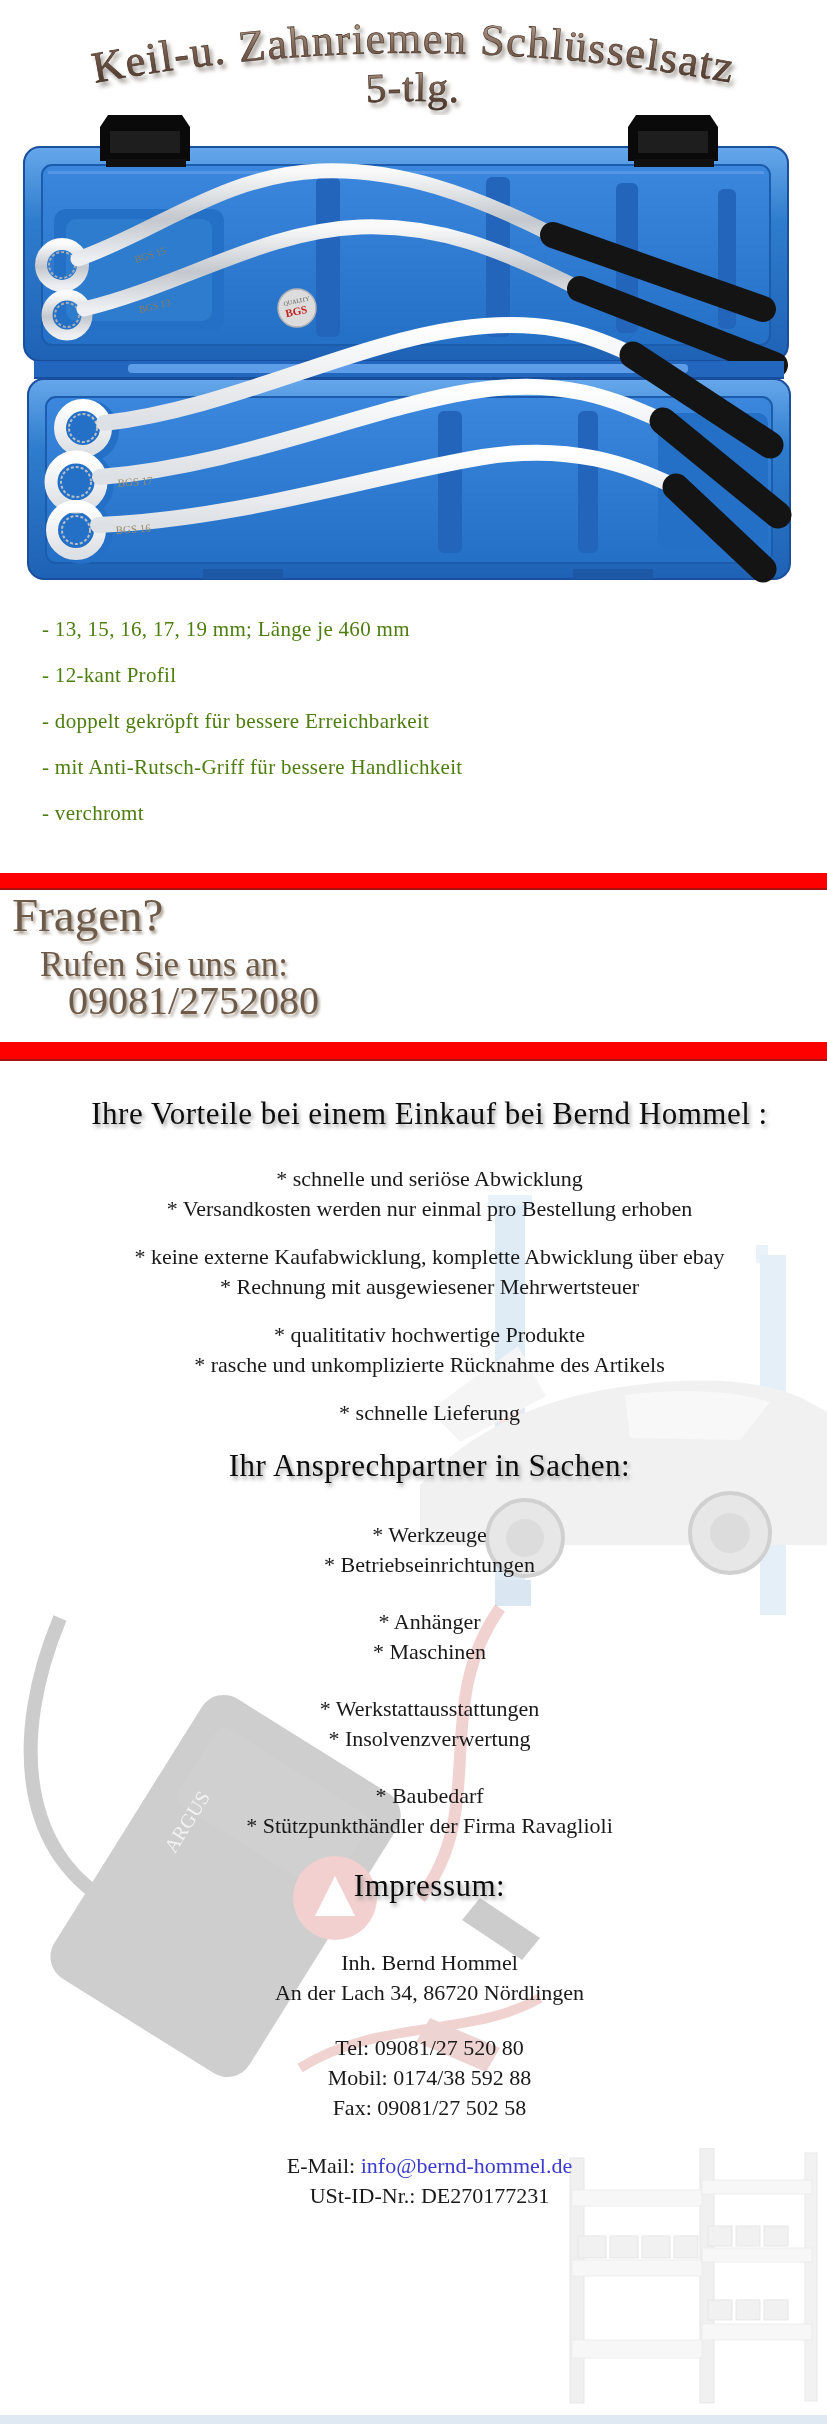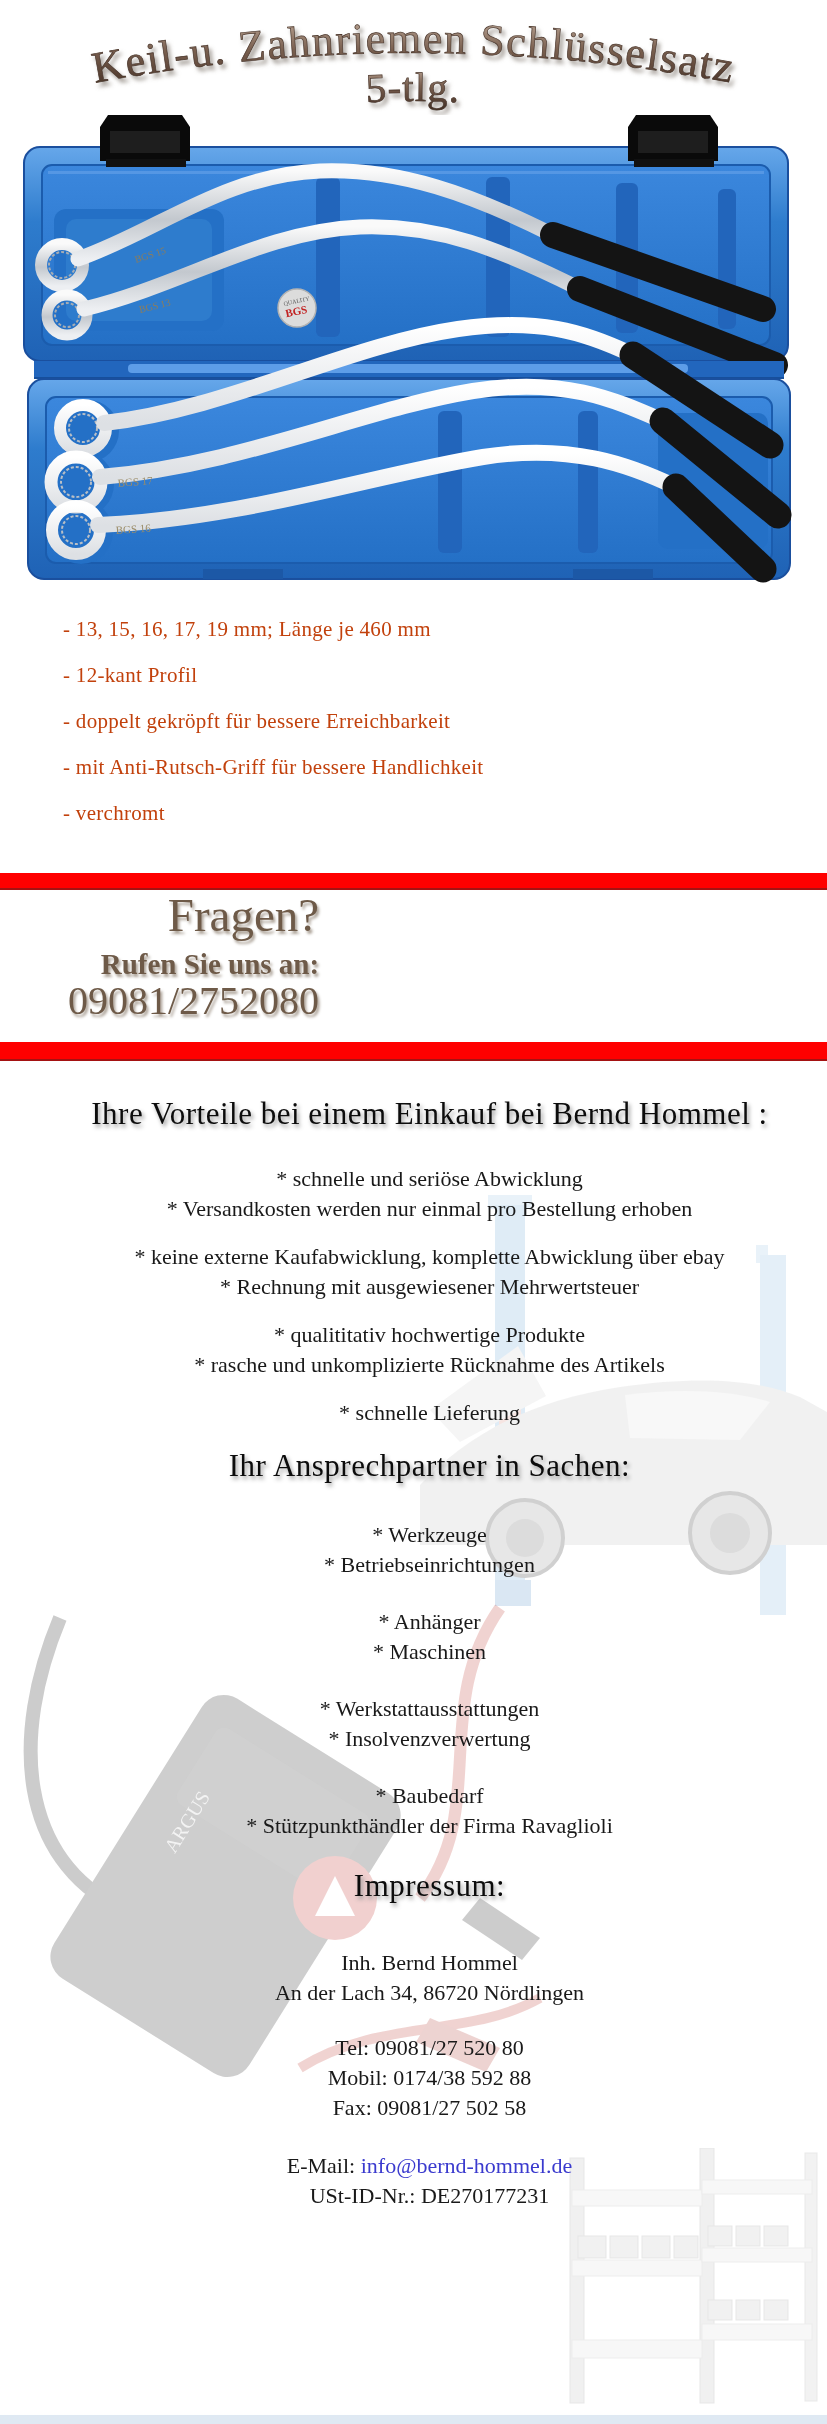--- a/index.html
+++ b/index.html
@@ -6,33 +6,33 @@
   body{width:827px;height:2424px;background:#ffffff;font-family:"Liberation Serif","DejaVu Serif",serif;}
   #page{position:relative;width:827px;height:2424px;overflow:hidden;background:#ffffff;}
 
   
   #title-svg{position:absolute;top:0;left:0;z-index:3;}
 
   
   #product-photo{position:absolute;top:113px;left:18px;z-index:2;}
 
   
-  #features{position:absolute;top:616px;left:63px;z-index:3;color:#c2410c;font-size:21px;letter-spacing:.3px;}
+  #features{position:absolute;top:616px;left:42px;z-index:3;color:#4d7c0f;font-size:21px;letter-spacing:.3px;}
   #features .feat{line-height:26px;margin-bottom:20px;white-space:pre;}
 
   
   .stripe{position:absolute;left:0;width:827px;background:#ff0000;z-index:3;}
   #stripe1{top:873px;height:15px;border-bottom:2px solid #a51212;}
   #stripe2{top:1042px;height:17px;border-bottom:2px solid #a51212;}
 
   
   #fragen{position:absolute;top:888px;left:12px;z-index:3;color:#6e5a48;
-          text-shadow:2px 3px 3px #aaa095;text-align:right;}
+          text-shadow:2px 3px 3px #aaa095;}
   #fragen .fragen-h{font-size:47px;line-height:54px;}
-  #fragen .fragen-l1{font-size:29px;line-height:33px;margin:6px 0 0 44px;font-weight:bold;}
+  #fragen .fragen-l1{font-size:35px;line-height:33px;margin:6px 0 0 28px;}
   #fragen .fragen-l2{font-size:40px;line-height:35px;margin:2px 0 0 56px;}
 
   
   .wm{position:absolute;z-index:1;}
   #wm-carlift{top:1150px;left:400px;opacity:.55;}
   #wm-battery{top:1598px;left:0;opacity:.22;}
   #wm-shelf{top:2148px;left:540px;opacity:.5;}
 
   
   #content{position:absolute;top:1096px;left:16px;width:827px;z-index:3;text-align:center;color:#191919;}

